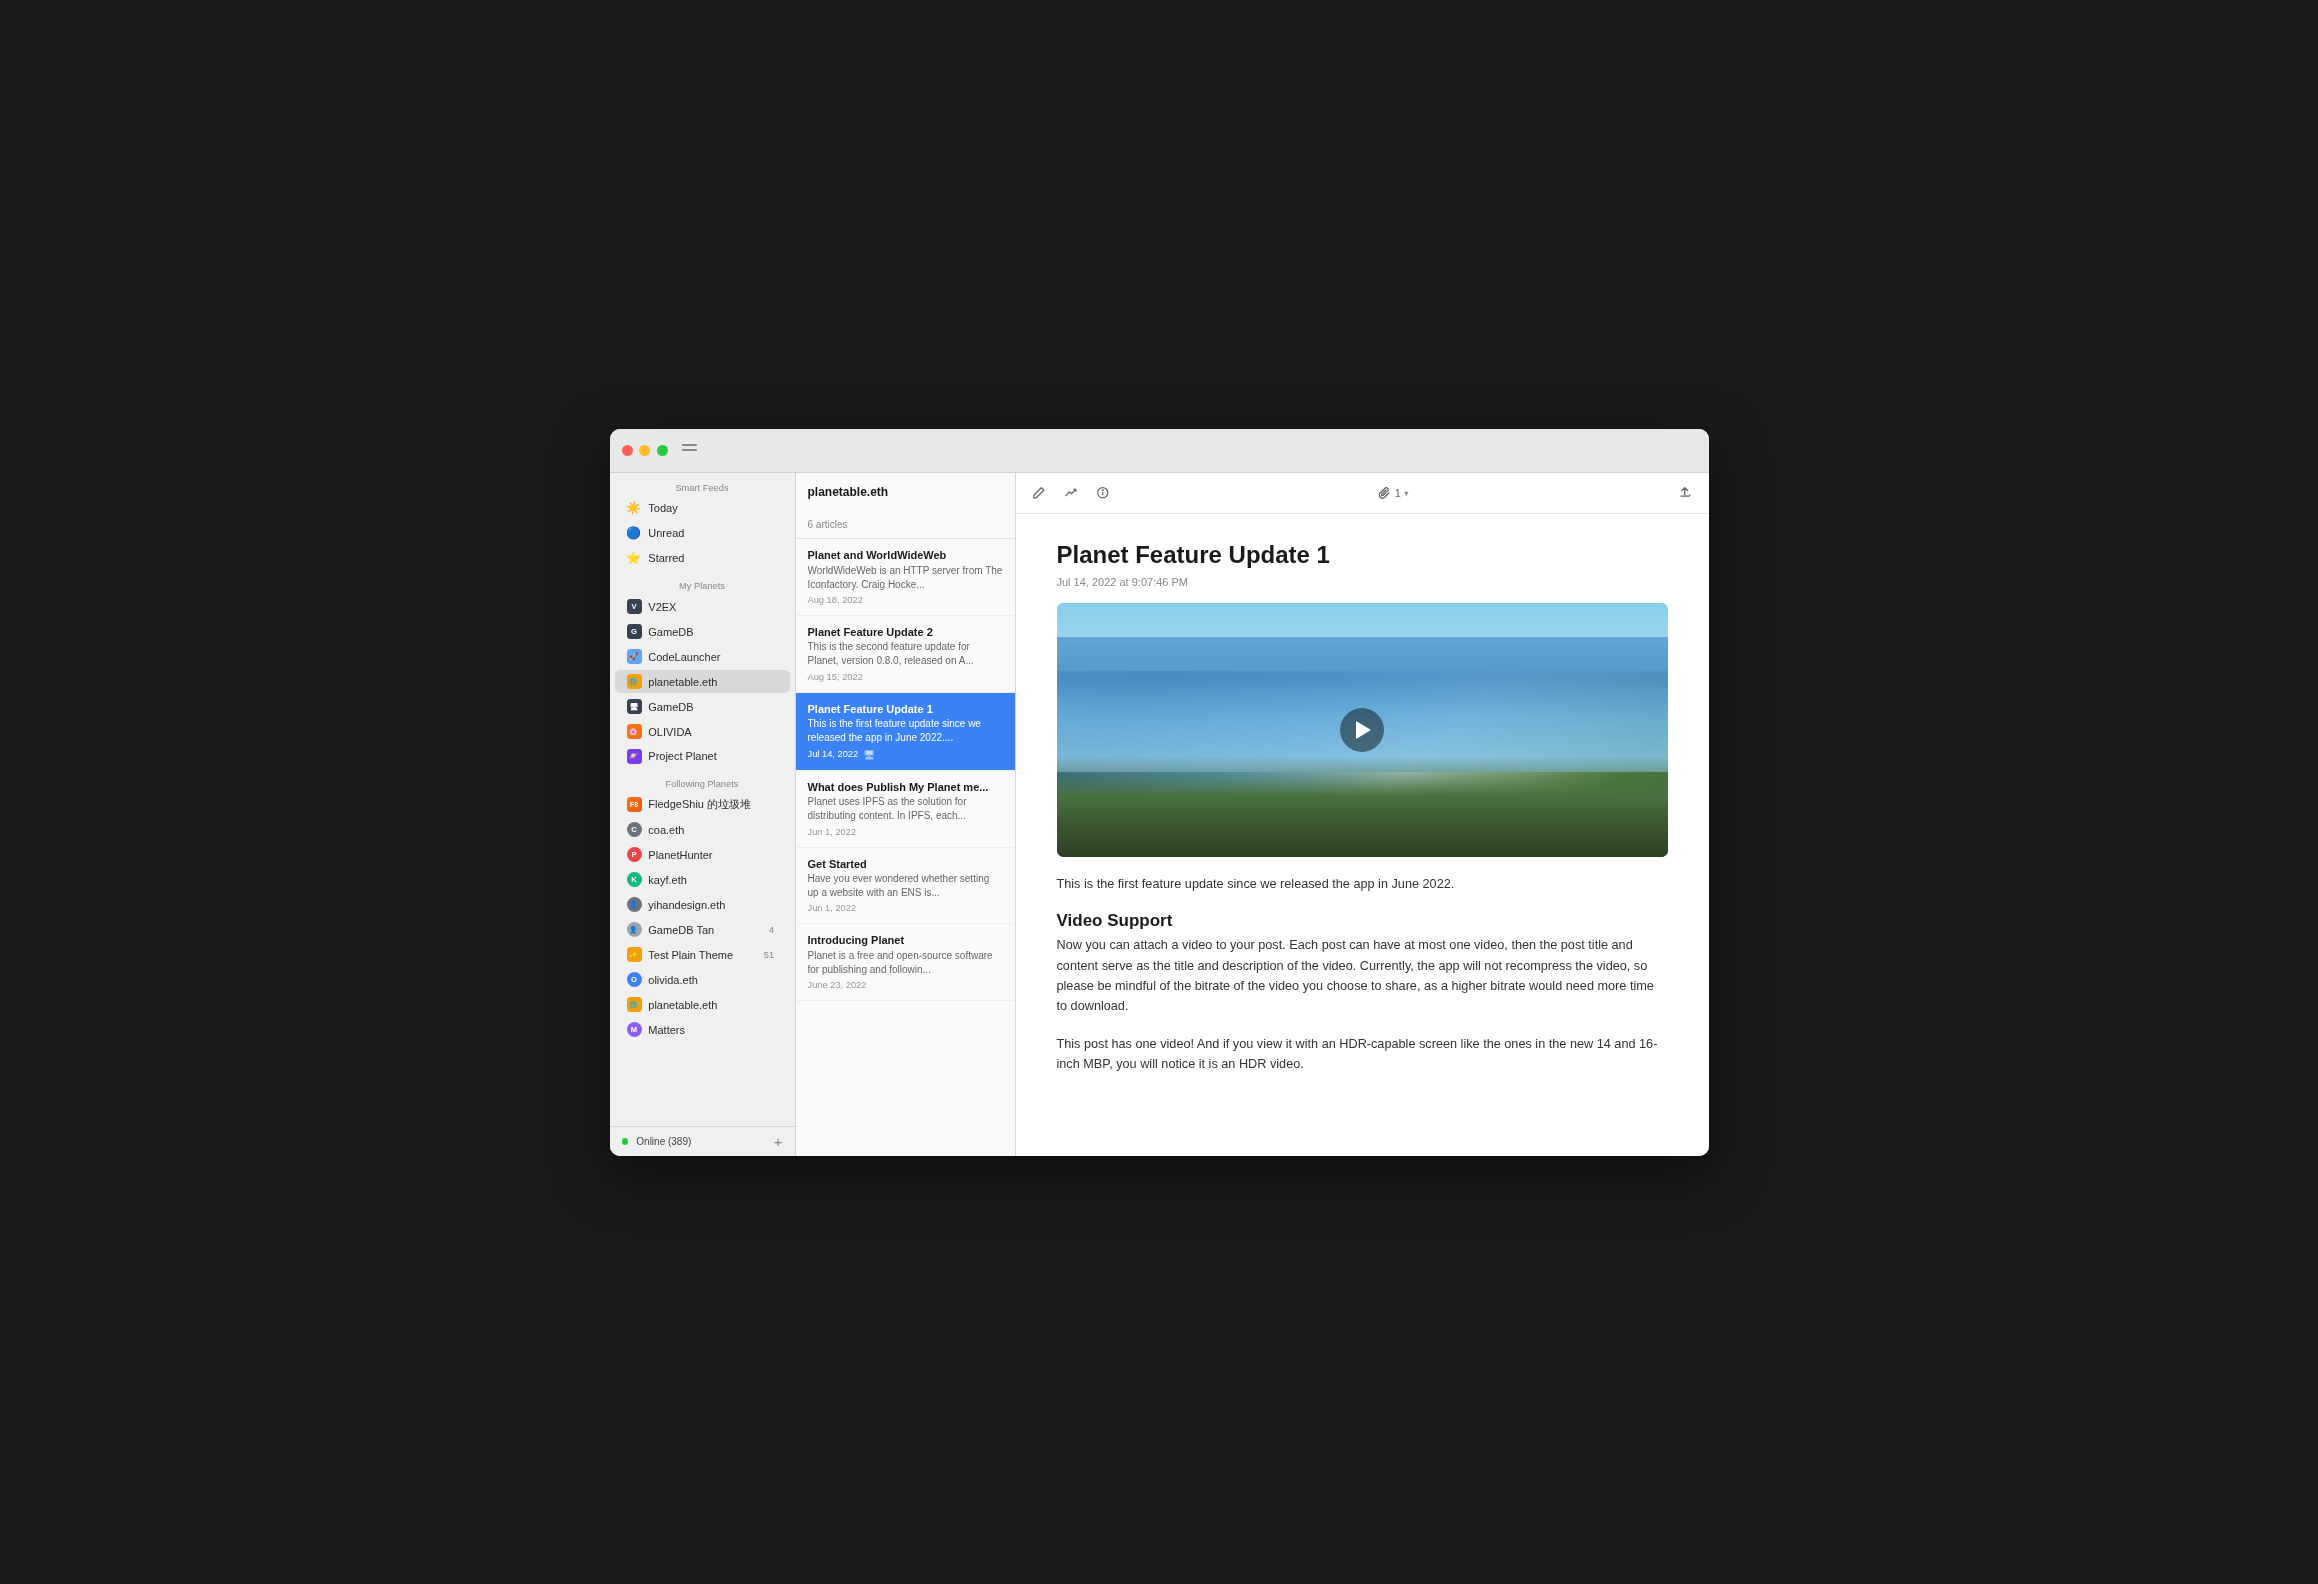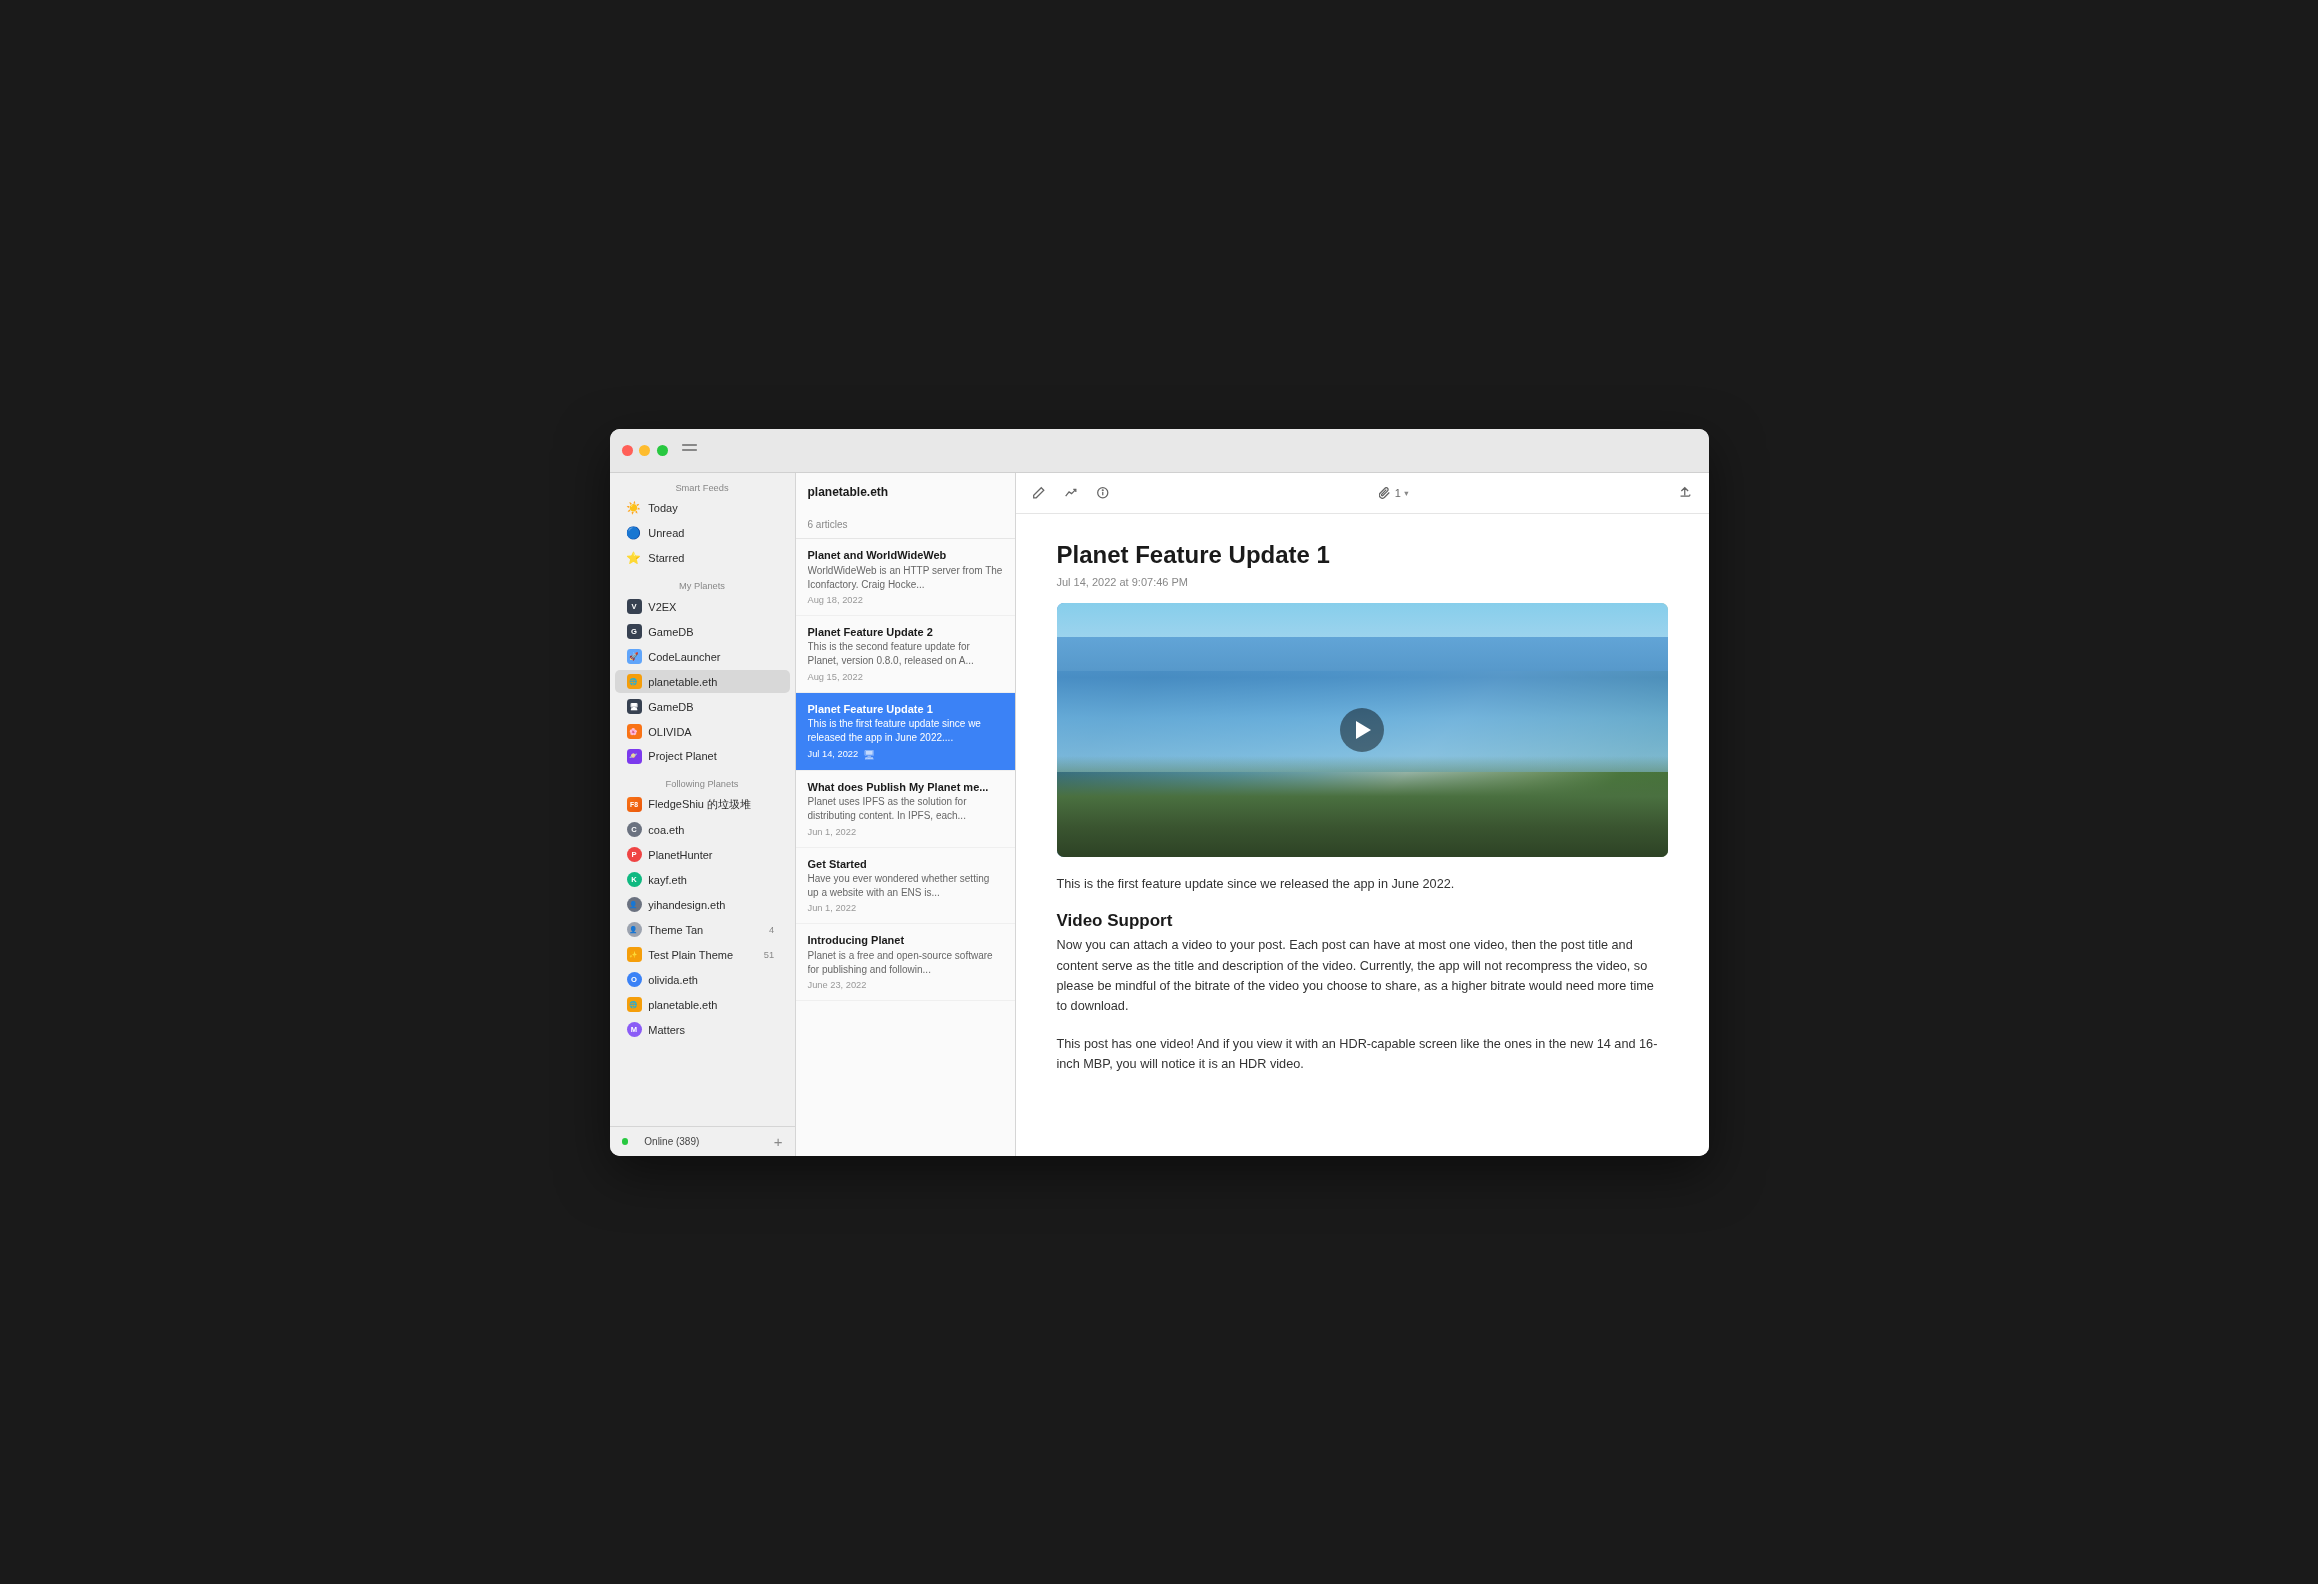--- a/index.html
+++ b/index.html
@@ -110,21 +110,21 @@
     }
     .sidebar-footer {
       margin-top: auto;
       padding: 6.8px 12px;
       display: flex;
       align-items: center;
       justify-content: space-between;
       border-top: 0.8px solid #d5d5d5;
     }
     .online-indicator {
-      display: flex; align-items: center; gap: 16px;
+      display: flex; align-items: center; gap: 8px;
       font-size: 10px; color: #444;
     }
     .online-dot {
       width: 6.8px; height: 6.8px; border-radius: 50%; background: #28c840;
     }
     .add-btn {
       font-size: 15px; color: #888; cursor: pointer; line-height: 1;
     }
 
     
@@ -394,21 +394,21 @@
       <div class="sidebar-item">
         <div class="sidebar-avatar" style="background:#10b981; border-radius:50%;">K</div>
         <span class="sidebar-item-label">kayf.eth</span>
       </div>
       <div class="sidebar-item">
         <div class="sidebar-avatar" style="background:#6b7280; border-radius:50%; font-size:6.8px;">👤</div>
         <span class="sidebar-item-label">yihandesign.eth</span>
       </div>
       <div class="sidebar-item">
         <div class="sidebar-avatar" style="background:#9ca3af; border-radius:50%; font-size:6.8px;">👤</div>
-        <span class="sidebar-item-label">Theme Tan</span>
+        <span class="sidebar-item-label">GameDB Tan</span>
         <span class="sidebar-item-badge">4</span>
       </div>
       <div class="sidebar-item">
         <div class="sidebar-avatar" style="background:#f59e0b; border-radius:3.4px; font-size:6.8px;">✨</div>
         <span class="sidebar-item-label">Test Plain Theme</span>
         <span class="sidebar-item-badge">51</span>
       </div>
       <div class="sidebar-item">
         <div class="sidebar-avatar" style="background:#3b82f6; border-radius:50%;">O</div>
         <span class="sidebar-item-label">olivida.eth</span>

